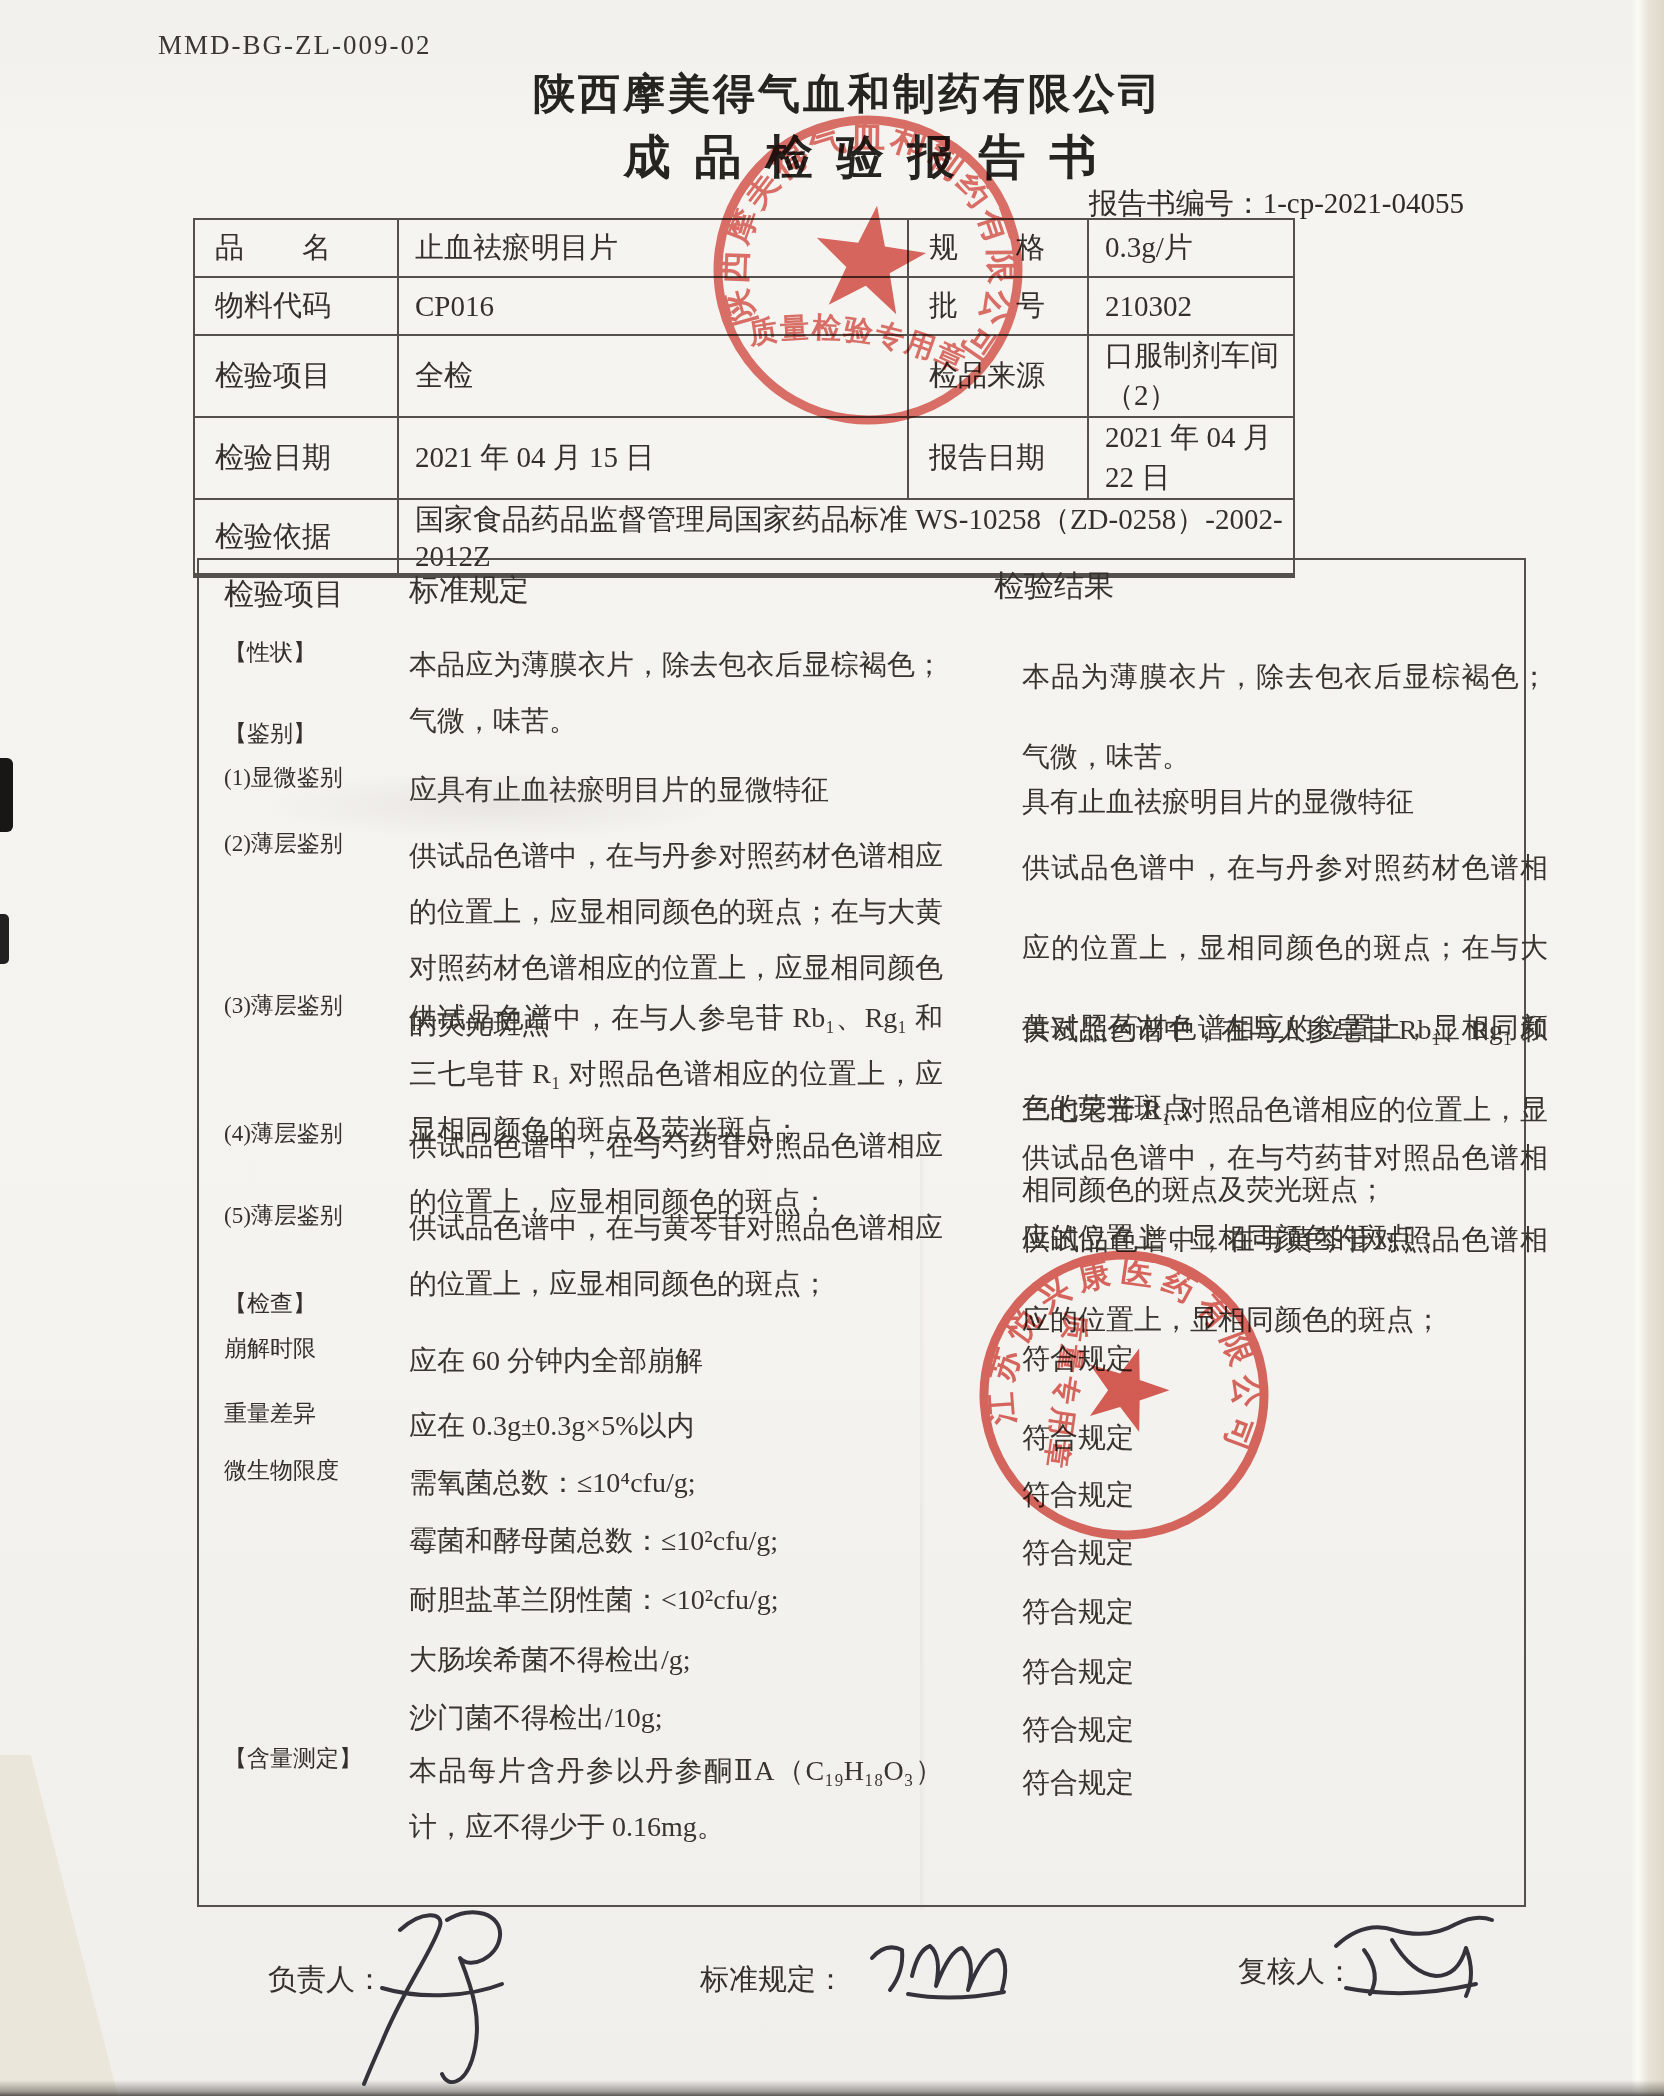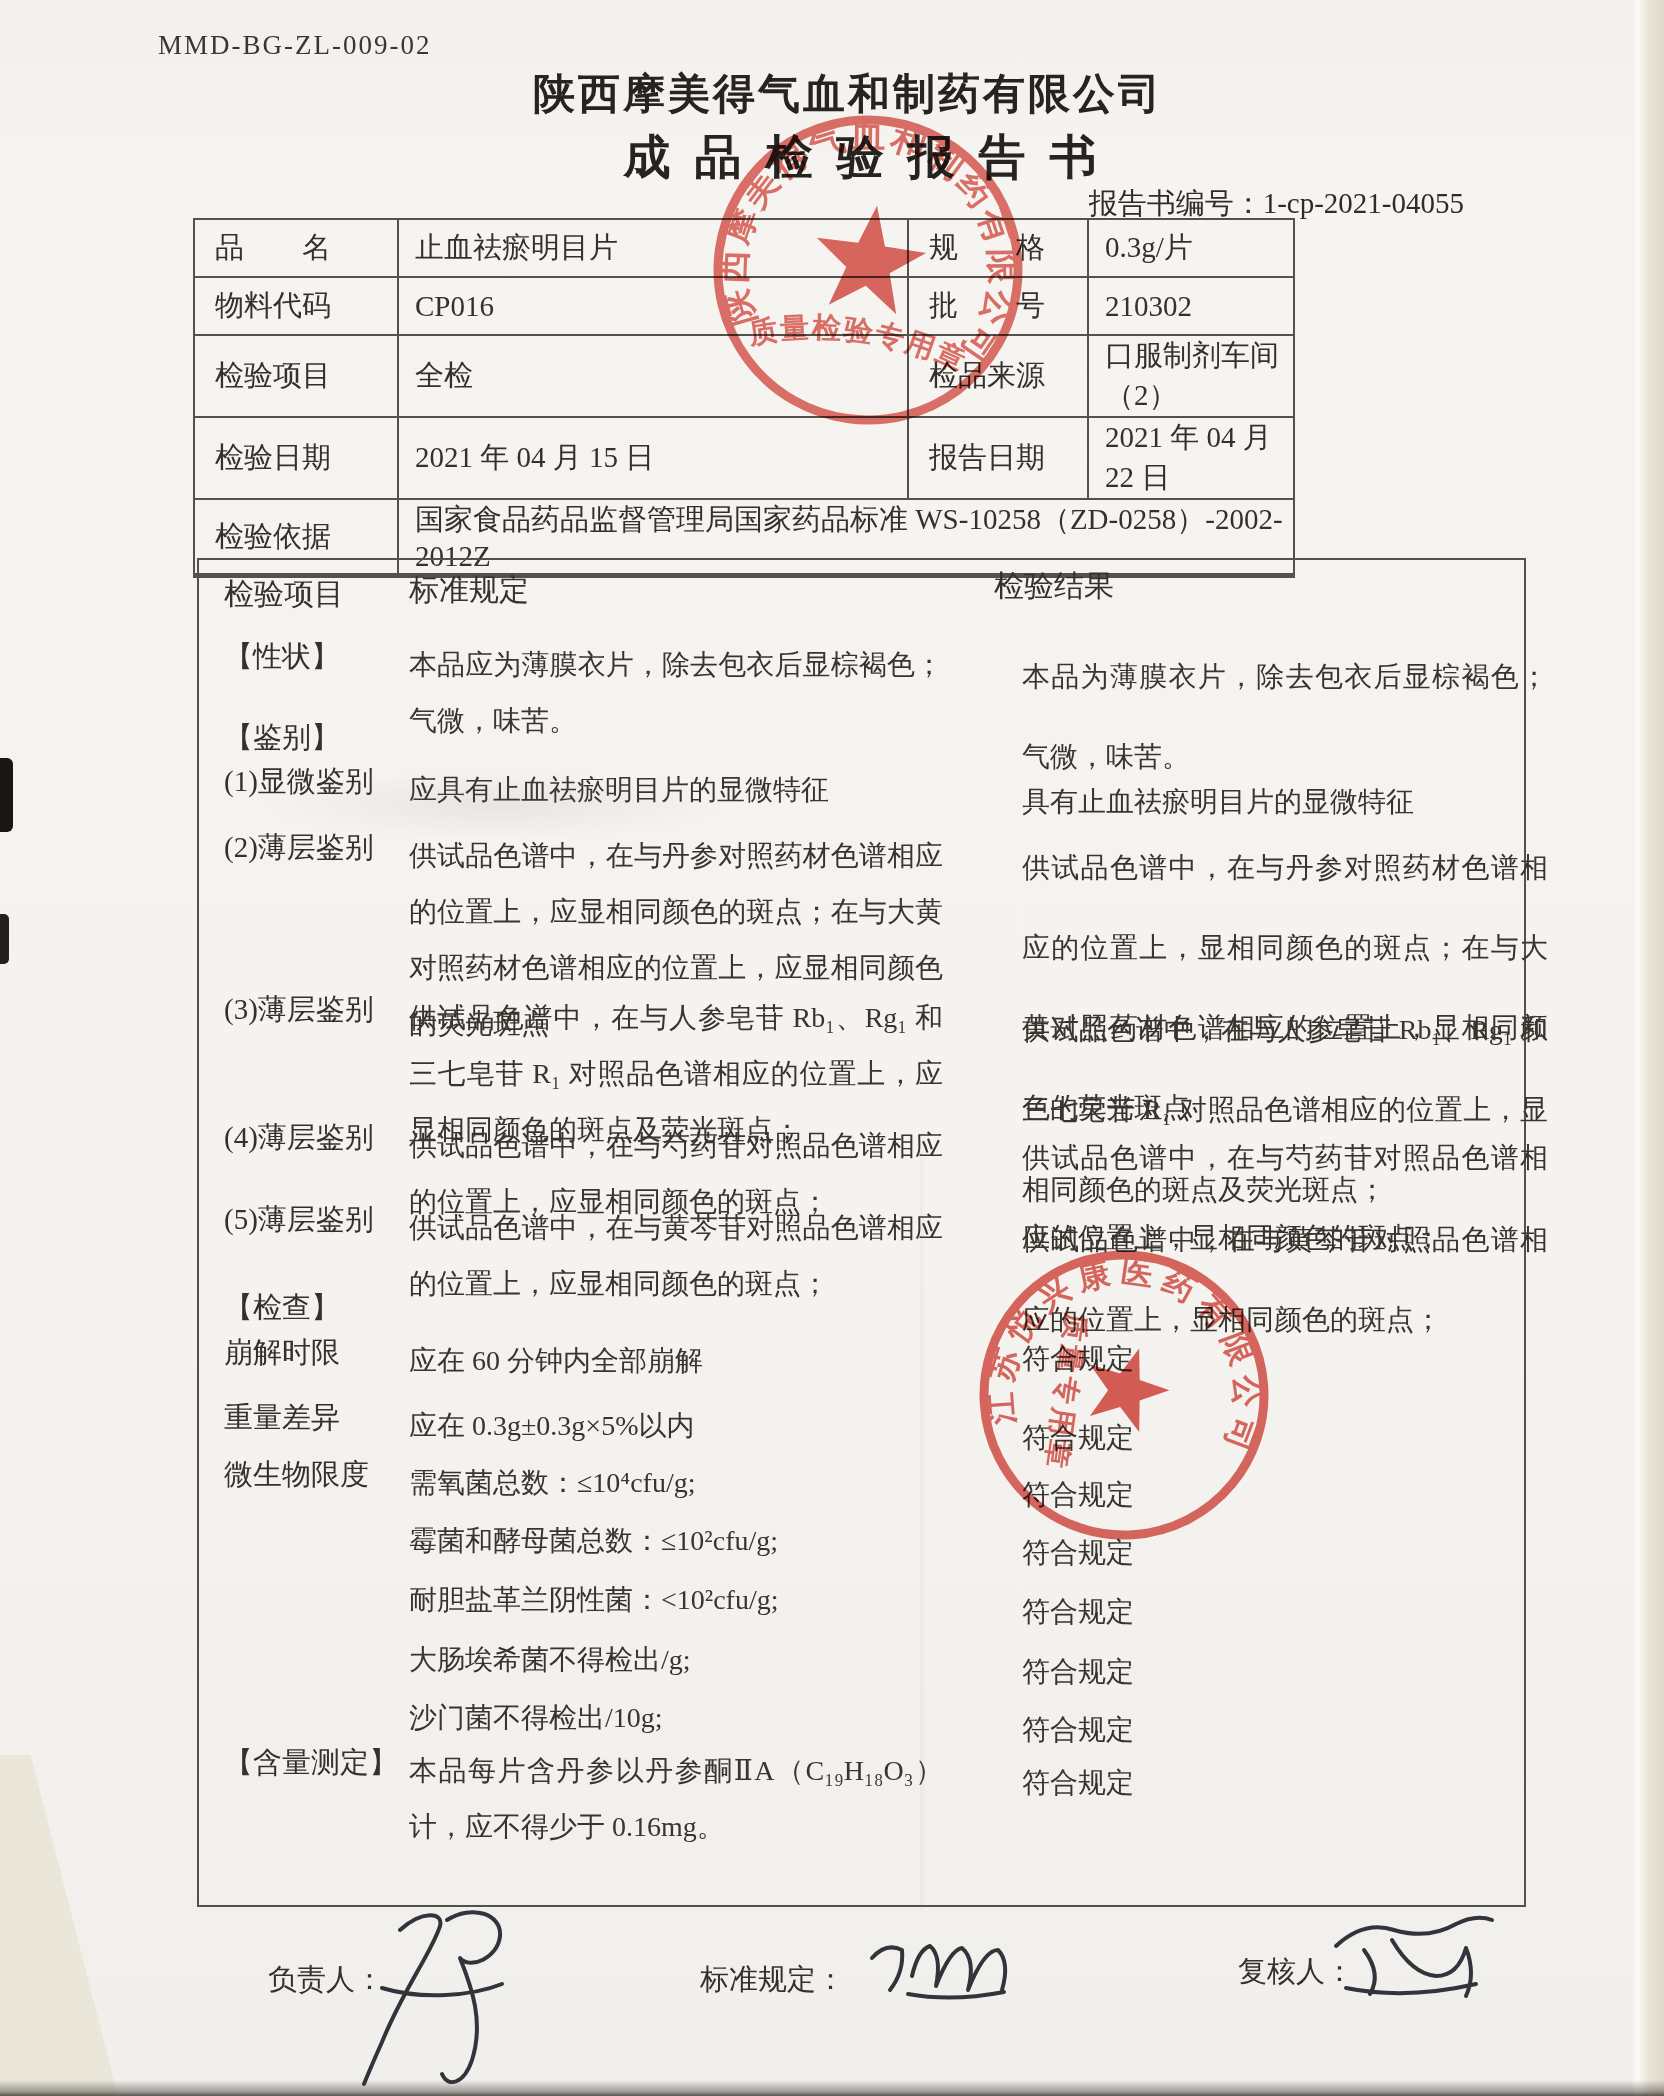--- a/index.html
+++ b/index.html
@@ -17,21 +17,21 @@
   .report-no{right:200px;top:184px;font-size:29px;color:#2e2b28;text-align:right;}
   
   .info-table{left:193px;top:218px;border-collapse:collapse;table-layout:fixed;width:1102px;font-size:29px;}
   .info-table td{border:2px solid #54504b;padding:0;vertical-align:middle;color:#34312d;}
   .info-table td.lab{padding-left:20px;}
   .info-table td.val{padding-left:16px;}
   .info-table tr.last td{border-bottom:5px solid #54504b;}
   
   .main-table{left:197px;top:558px;width:1325px;height:1345px;border:2px solid #54504b;font-size:28px;}
   .trow{position:absolute;left:0;width:100%;}
-  .c-item{position:absolute;left:25px;top:0;font-size:29px;white-space:nowrap;color:#34312d;}
+  .c-item{position:absolute;left:25px;top:0;font-size:23px;white-space:nowrap;color:#34312d;}
   .c-std{position:absolute;left:210px;top:0;width:534px;line-height:56px;text-align:justify;color:#38352f;}
   .c-res{position:absolute;left:823px;top:0;width:526px;line-height:80px;text-align:justify;color:#38352f;}
   .hdr-item{position:absolute;left:25px;top:14px;font-size:30px;}
   .hdr-std{position:absolute;left:210px;top:10px;width:534px;text-align:left;font-size:30px;font-family:Liberation Serif, serif;}
   .hdr-res{position:absolute;left:795px;top:6px;width:526px;font-size:30px;}
   .res-hi{top:-14px;}
   .conclusion{position:absolute;left:0;right:0;top:1267px;bottom:0;border-top:2px solid #54504b;
     padding:12px 20px 0 18px;font-size:29px;line-height:47px;color:#34312d;}
   
   .stamp{mix-blend-mode:multiply;pointer-events:none;}

